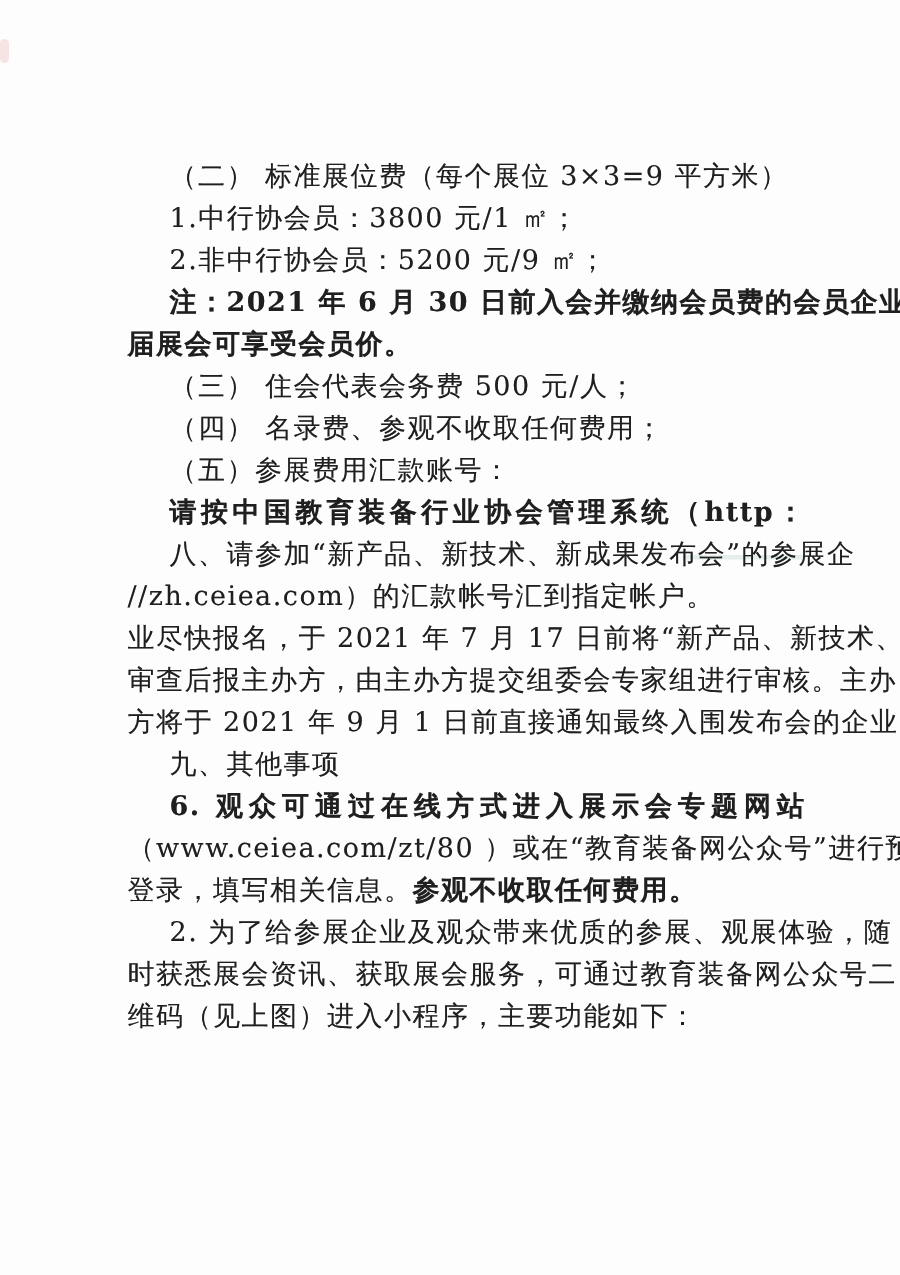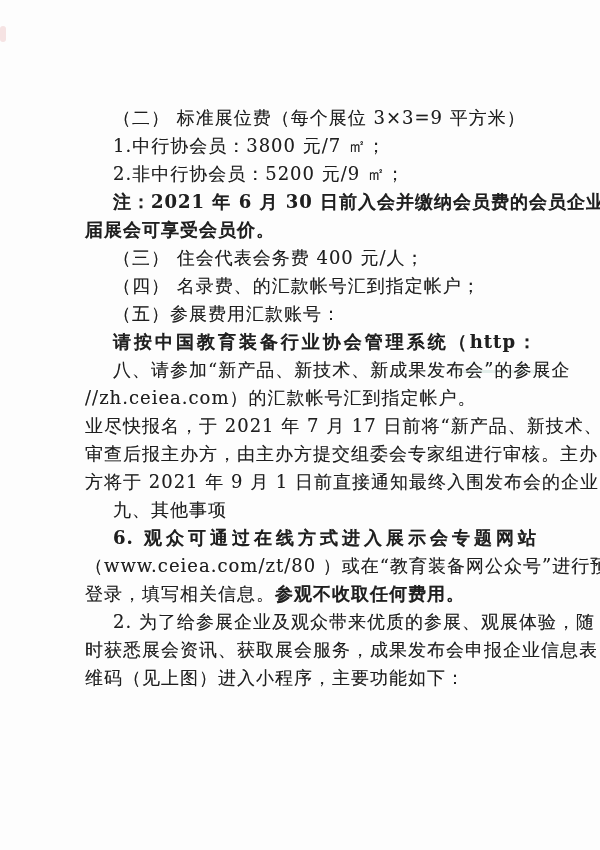--- a/index.html
+++ b/index.html
@@ -48,34 +48,34 @@
   }
 </style>
 </head>
 <body>
 
 <div class="page" style="background: rgb(253, 253, 253);">
   <div class="smudge-left" style="background: rgb(246, 227, 227);"></div>
   <div class="streak-right" style="background: rgb(228, 239, 235);"></div>
   <div class="content" style="color: rgb(31, 31, 31);">
       <div class="line indent"><span>（二） 标准展位费（每个展位 3×3=9 平方米）</span></div>
-      <div class="line indent"><span>1.中行协会员：3800 元/7 ㎡；</span></div>
+      <div class="line indent"><span>1.中行协会员：3800 元/1 ㎡；</span></div>
       <div class="line indent"><span>2.非中行协会员：5200 元/9 ㎡；</span></div>
       <div class="line indent bold"><span class="bold">注：2021 年 6 月 30 日前入会并缴纳会员费的会员企业本</span></div>
       <div class="line bold"><span class="bold">届展会可享受会员价。</span></div>
-      <div class="line indent"><span>（三） 住会代表会务费 400 元/人；</span></div>
-      <div class="line indent"><span>（四） 名录费、的汇款帐号汇到指定帐户；</span></div>
+      <div class="line indent"><span>（三） 住会代表会务费 500 元/人；</span></div>
+      <div class="line indent"><span>（四） 名录费、参观不收取任何费用；</span></div>
       <div class="line indent"><span>（五）参展费用汇款账号：</span></div>
       <div class="line indent spread"><span>请按中国教育装备行业协会管理系统（http：</span></div>
       <div class="line indent"><span>八、请参加“新产品、新技术、新成果发布会”的参展企</span></div>
       <div class="line"><span>//zh.ceiea.com）的汇款帐号汇到指定帐户。</span></div>
       <div class="line"><span>业尽快报名，于 2021 年 7 月 17 日前将“新产品、新技术、新</span></div>
       <div class="line"><span>审查后报主办方，由主办方提交组委会专家组进行审核。主办</span></div>
       <div class="line"><span>方将于 2021 年 9 月 1 日前直接通知最终入围发布会的企业。</span></div>
       <div class="line indent"><span>九、其他事项</span></div>
       <div class="line indent spread"><span>6. 观众可通过在线方式进入展示会专题网站</span></div>
       <div class="line"><span>（www.ceiea.com/zt/80 ）或在“教育装备网公众号”进行预</span></div>
       <div class="line"><span>登录，填写相关信息。</span><span class="bold">参观不收取任何费用。</span></div>
       <div class="line indent"><span>2. 为了给参展企业及观众带来优质的参展、观展体验，随</span></div>
-      <div class="line"><span>时获悉展会资讯、获取展会服务，成果发布会申报企业信息表</span></div>
+      <div class="line"><span>时获悉展会资讯、获取展会服务，可通过教育装备网公众号二</span></div>
       <div class="line"><span>维码（见上图）进入小程序，主要功能如下：</span></div>
     </div>
 </div>
 
 </body></html>

